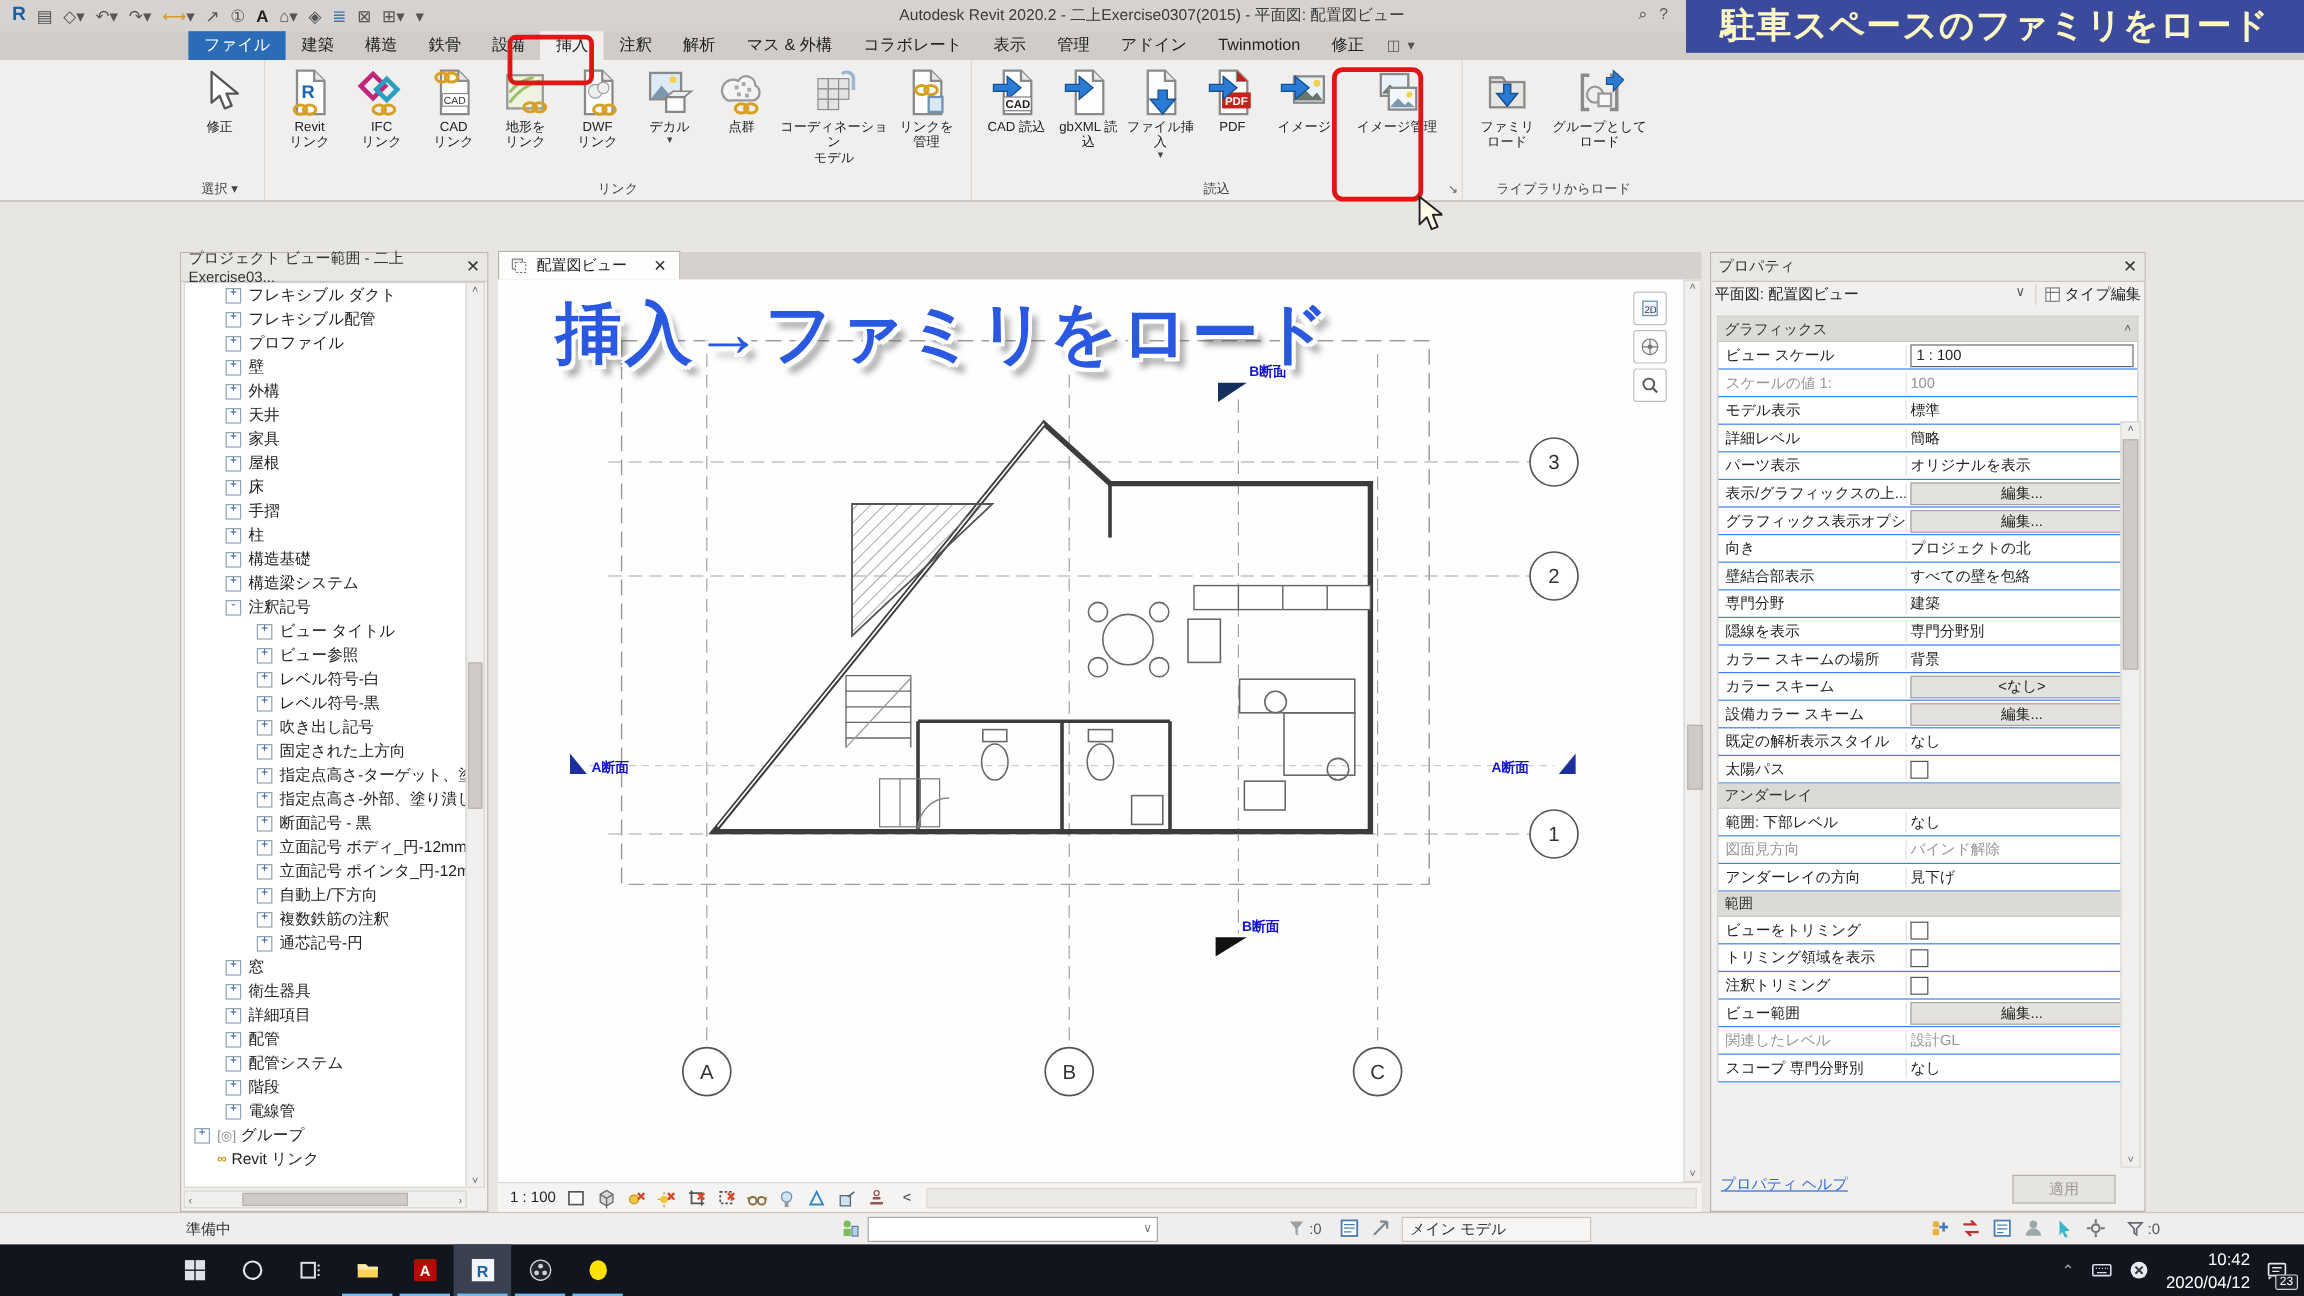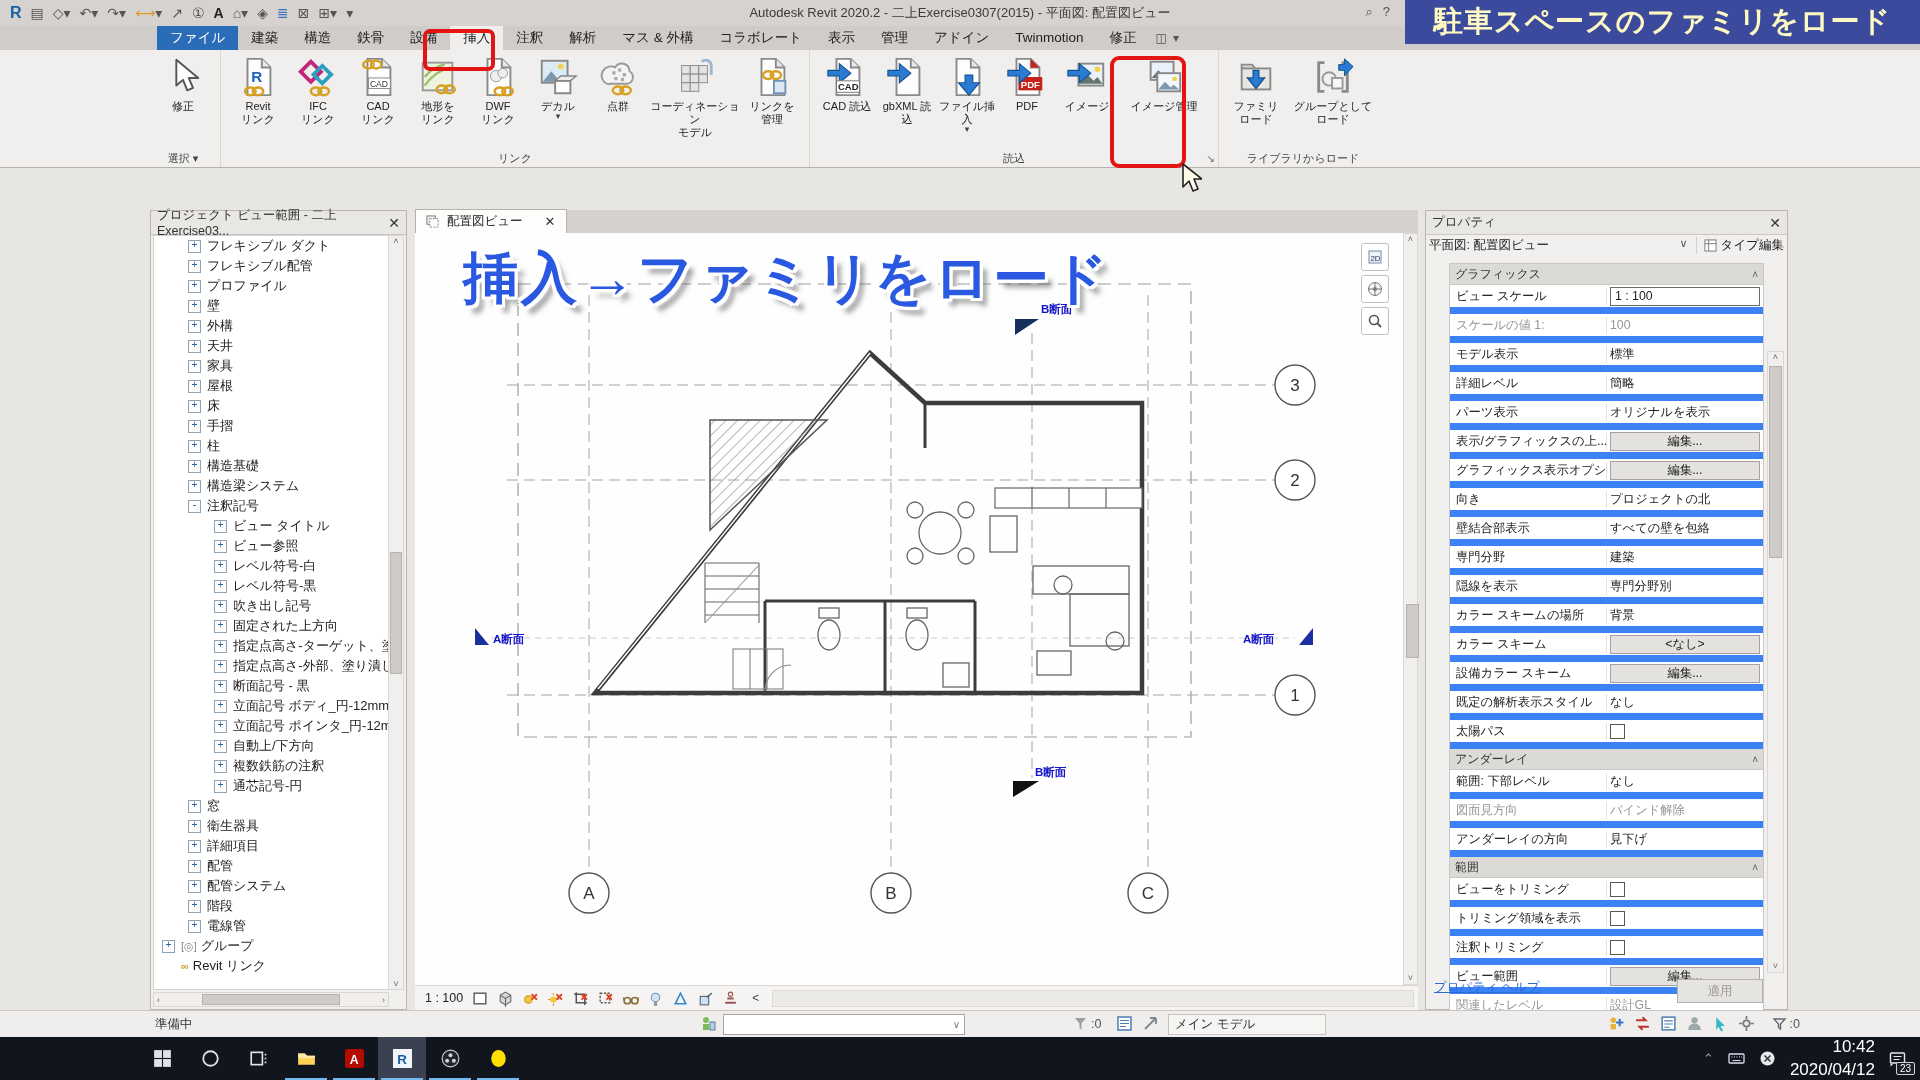--- a/index.html
+++ b/index.html
@@ -83,25 +83,25 @@
   
   #props{left:1425px;top:210px;width:363px;height:800px}
   #type-box{margin:4px 5px 2px 5px;height:84px;background:#fff;border:1px solid #a8a5a2;display:flex;align-items:center}
   #type-box .tsicon{width:72px;height:72px;margin:5px;border:1px solid #d8d5d2;display:flex;align-items:center;justify-content:center}
   #type-box .tslabel{font-size:14px;color:#222;flex:1}
   #type-box .tscaret{padding-right:8px;color:#333;font-size:12px}
   #inst-row{margin:2px 3px;height:24px;display:flex;align-items:flex-start;font-size:12.5px;color:#222}
   #inst-row .iname{flex:1;white-space:nowrap;overflow:hidden}
   #inst-row .icaret{color:#555;padding:0 8px;font-size:11px}
   #inst-row .tedit{display:flex;align-items:center;gap:4px;border-left:1px solid #d2cfcc;padding-left:7px;white-space:nowrap}
-  #prop-grid{margin:0 23px;background:#fff;border:1px solid #c9c6c3;border-bottom:none}
+  #prop-grid{margin:0 5px;background:#fff;border:1px solid #c9c6c3;border-bottom:none}
   .psec{height:20px;background:#dcdad7;border-bottom:1px solid #c9c6c3;display:flex;align-items:center;
         font-size:12px;color:#333;padding:0 5px}
   .psec .caret{margin-left:auto;font-size:10px;color:#555}
-  .prow{height:22px;display:flex;align-items:center;border-bottom:7px solid #3b82f6;font-size:12.3px}
+  .prow{height:22px;display:flex;align-items:center;border-bottom:1px solid #3b82f6;font-size:12.3px}
   .plabel{width:150px;padding-left:6px;border-right:1px solid #e3e1de;white-space:nowrap;overflow:hidden;flex:0 0 auto}
   .pval{flex:1;padding:0 3px;display:flex;align-items:center;height:100%;box-sizing:border-box;white-space:nowrap;overflow:hidden}
   .prow.dis .plabel,.prow.dis .pval{color:#979592}
   .pinput{flex:1;border:1px solid #6b6b6b;background:#fff;height:17px;line-height:17px;padding:0 4px;font-size:12.3px}
   .pbtn{flex:1;text-align:center;background:#e4e2df;border:1px solid #a5a2a0;height:17px;line-height:16px;font-size:12.3px;color:#222}
   .pcheck{width:13px;height:13px;border:1px solid #555;background:#fff}
   #props-scroll{position:absolute;right:3px;top:140px;bottom:36px;width:15px;background:#f0efed;border:1px solid #d9d6d3;
         display:flex;flex-direction:column;align-items:center;justify-content:space-between;font-size:9px;color:#666}
   #props-scroll .thumb{width:11px;height:190px;background:#cfccc8;border:1px solid #b5b2ae;position:absolute;top:14px;left:1px}
   #props-bottom{position:absolute;left:0;bottom:0;width:100%;height:30px;display:flex;align-items:flex-start;padding:0 8px;box-sizing:border-box}
@@ -123,21 +123,21 @@
   #status-right{position:absolute;right:165px;top:4px;display:flex;gap:9px;align-items:center}
   #sel-filter{position:absolute;right:120px;top:4px;display:flex;align-items:center;gap:2px;color:#555}
   
   #taskbar{left:0;top:1037px;width:1920px;height:43px;background:#11151d;display:flex;align-items:stretch}
   .tb-slot{width:48px;display:flex;align-items:center;justify-content:center;position:relative}
   .tb-slot svg{width:19px;height:19px}
   .tb-slot.active{background:#3a4150}
   .tb-slot.running::after{content:"";position:absolute;bottom:0;left:3px;right:3px;height:2px;background:#76b9ed}
   #tb-left{display:flex;margin-left:138px}
   #tb-right{margin-left:auto;display:flex;align-items:center;gap:14px;padding-right:14px;color:#eee}
-  #tb-clock{text-align:right;font-size:17px;line-height:1.35;color:#fff}
+  #tb-clock{text-align:right;font-size:14px;line-height:1.35;color:#fff}
   #tb-badge{position:relative}
   #tb-badge .badge{position:absolute;right:-9px;bottom:-8px;background:#1b2029;border:1px solid #cfd2d8;color:#fff;
                    font-size:10px;padding:0 3px;border-radius:2px}
   .dim{color:#9aa0a8;font-size:13px}
 </style>
 </head>
 <body>
 
 <div id="titlebar" class="abs">
   <div id="qat">

